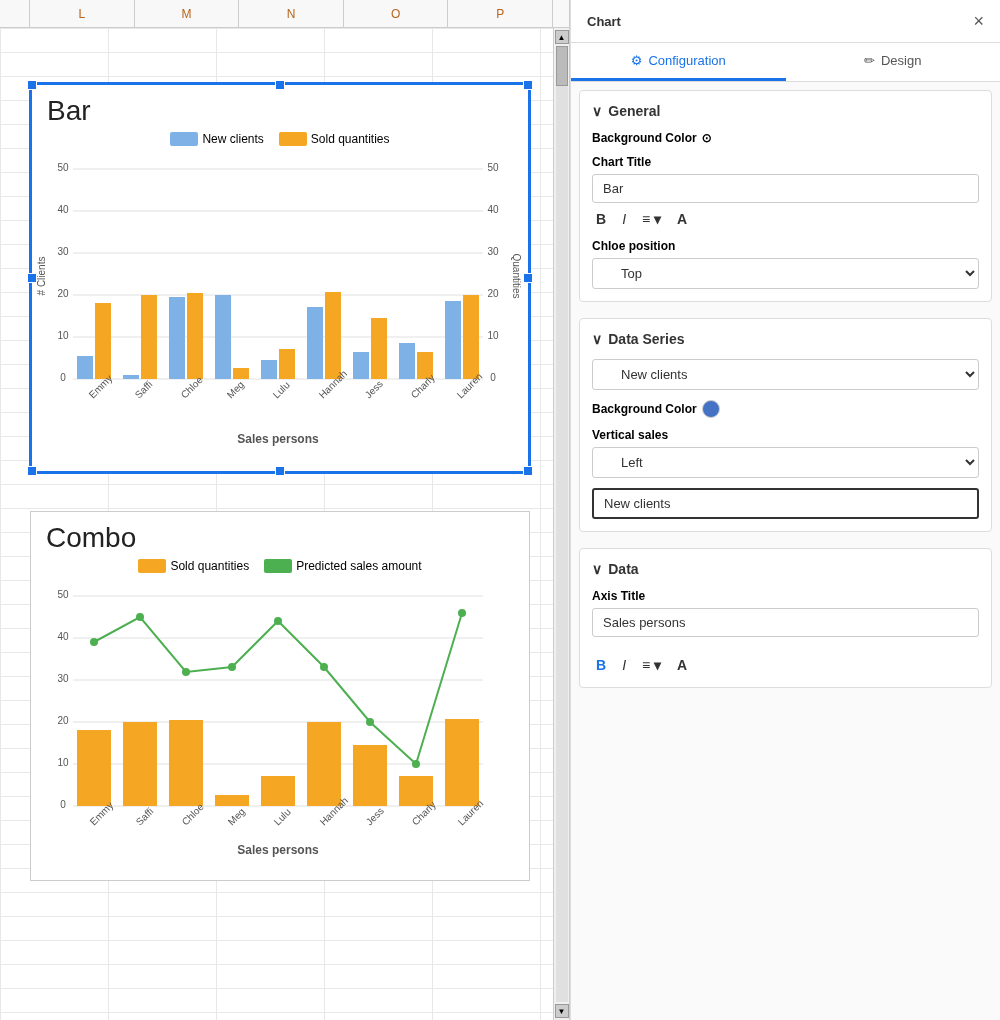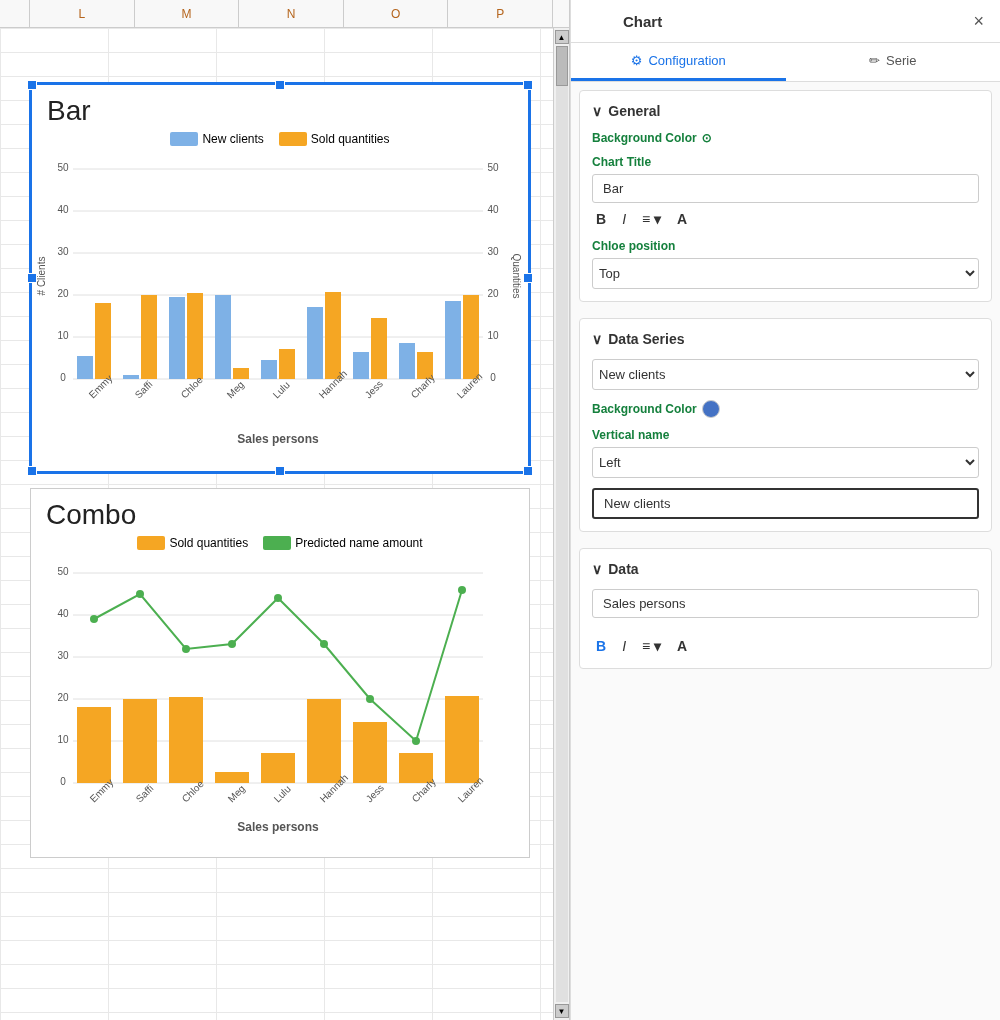--- a/index.html
+++ b/index.html
@@ -87,21 +87,21 @@
     
     .bar-chart {
       top: 55px;
       left: 30px;
       width: 500px;
       height: 390px;
     }
 
     
     .combo-chart {
-      top: 460px;
+      top: 483px;
       left: 30px;
       width: 500px;
       height: 370px;
     }
 
     .chart-title {
       font-size: 28px;
       font-weight: normal;
       padding: 10px 15px 0;
       color: #222;
@@ -173,24 +173,23 @@
 
     .panel-header {
       display: flex;
       justify-content: space-between;
       align-items: center;
       padding: 12px 16px;
       border-bottom: 1px solid #ddd;
       background: #fff;
     }
     .panel-title {
-      font-size: 15px;
+      font-size: 13px;
       font-weight: 600;
       color: #333;
-      margin-left: 36px;
     }
     .close-btn {
       cursor: pointer;
       font-size: 18px;
       color: #555;
       background: none;
       border: none;
       line-height: 1;
     }
 
@@ -232,21 +231,21 @@
       color: #333;
       margin-bottom: 12px;
       display: flex;
       align-items: center;
       gap: 6px;
     }
 
     .field-label {
       font-size: 12px;
       font-weight: 700;
-      color: #15803d;
+      color: #000000;
       margin-bottom: 5px;
       display: flex;
       align-items: center;
       gap: 5px;
     }
 
     .field-input {
       width: 100%;
       padding: 6px 10px;
       border: 1px solid #ccc;
@@ -254,21 +253,21 @@
       font-size: 13px;
       color: #333;
       background: #fff;
     }
     .field-input.active-border {
       border: 2px solid #333;
     }
 
     .field-select {
       width: 100%;
-      padding: 6px 2px;
+      padding: 6px 24px;
       border: 1px solid #ccc;
       border-radius: 3px;
       font-size: 13px;
       color: #333;
       background: #fff;
       appearance: auto;
     }
 
     .format-toolbar {
       display: flex;
@@ -412,21 +411,21 @@
 
       <div class="chart-container combo-chart">
         <div class="chart-title">Combo</div>
         <div class="chart-legend">
           <div class="legend-item">
             <div class="legend-swatch" style="background:#F5A623;"></div>
             <span>Sold quantities</span>
           </div>
           <div class="legend-item">
             <div class="legend-swatch" style="background:#4CAF50;"></div>
-            <span>Predicted name amount</span>
+            <span>Predicted sales amount</span>
           </div>
         </div>
 
         <svg width="490" height="280" style="display:block; margin: 0 auto;">
 
           <text x="28" y="20" font-size="10" text-anchor="middle" fill="#555">50</text>
           <text x="28" y="62" font-size="10" text-anchor="middle" fill="#555">40</text>
           <text x="28" y="104" font-size="10" text-anchor="middle" fill="#555">30</text>
           <text x="28" y="146" font-size="10" text-anchor="middle" fill="#555">20</text>
           <text x="28" y="188" font-size="10" text-anchor="middle" fill="#555">10</text>
@@ -500,21 +499,21 @@
     <button class="close-btn">×</button>
   </div>
 
   <div class="panel-tabs">
     <div class="panel-tab active">
       <span>⚙</span>
       <span>Configuration</span>
     </div>
     <div class="panel-tab">
       <span>✏</span>
-      <span>Serie</span>
+      <span>Design</span>
     </div>
   </div>
 
   <div class="panel-section">
     <div class="section-title">
       <span>∨</span>
       <span>General</span>
     </div>
 
     <div class="mb-10">
@@ -561,40 +560,41 @@
     </div>
 
     <div class="mb-10">
       <div class="field-label">
         <span>Background Color</span>
         <span class="color-circle" style="background:#4472C4; border-radius:50%;"></span>
       </div>
     </div>
 
     <div class="mb-10">
-      <div class="field-label">Vertical name</div>
+      <div class="field-label">Vertical sales</div>
       <select class="field-select">
         <option>Left</option>
         <option>Right</option>
       </select>
     </div>
 
     <div>
       <input type="text" class="field-input active-border" value="New clients" style="">
     </div>
   </div>
 
   <div class="panel-section">
     <div class="section-title">
       <span>∨</span>
       <span>Data</span>
     </div>
 
 
     <div>
+      <div class="field-label">Axis Title</div>
       <input type="text" class="field-input mb-10" value="Sales persons" style="">
       <div class="format-toolbar mt-8">
         <button class="fmt-btn" style="color:#1a73e8;"><b>B</b></button>
         <button class="fmt-btn italic">I</button>
         <button class="fmt-btn">≡ ▾</button>
         <button class="fmt-btn">A</button>
       </div>
     </div>
   </div>
 </div>

